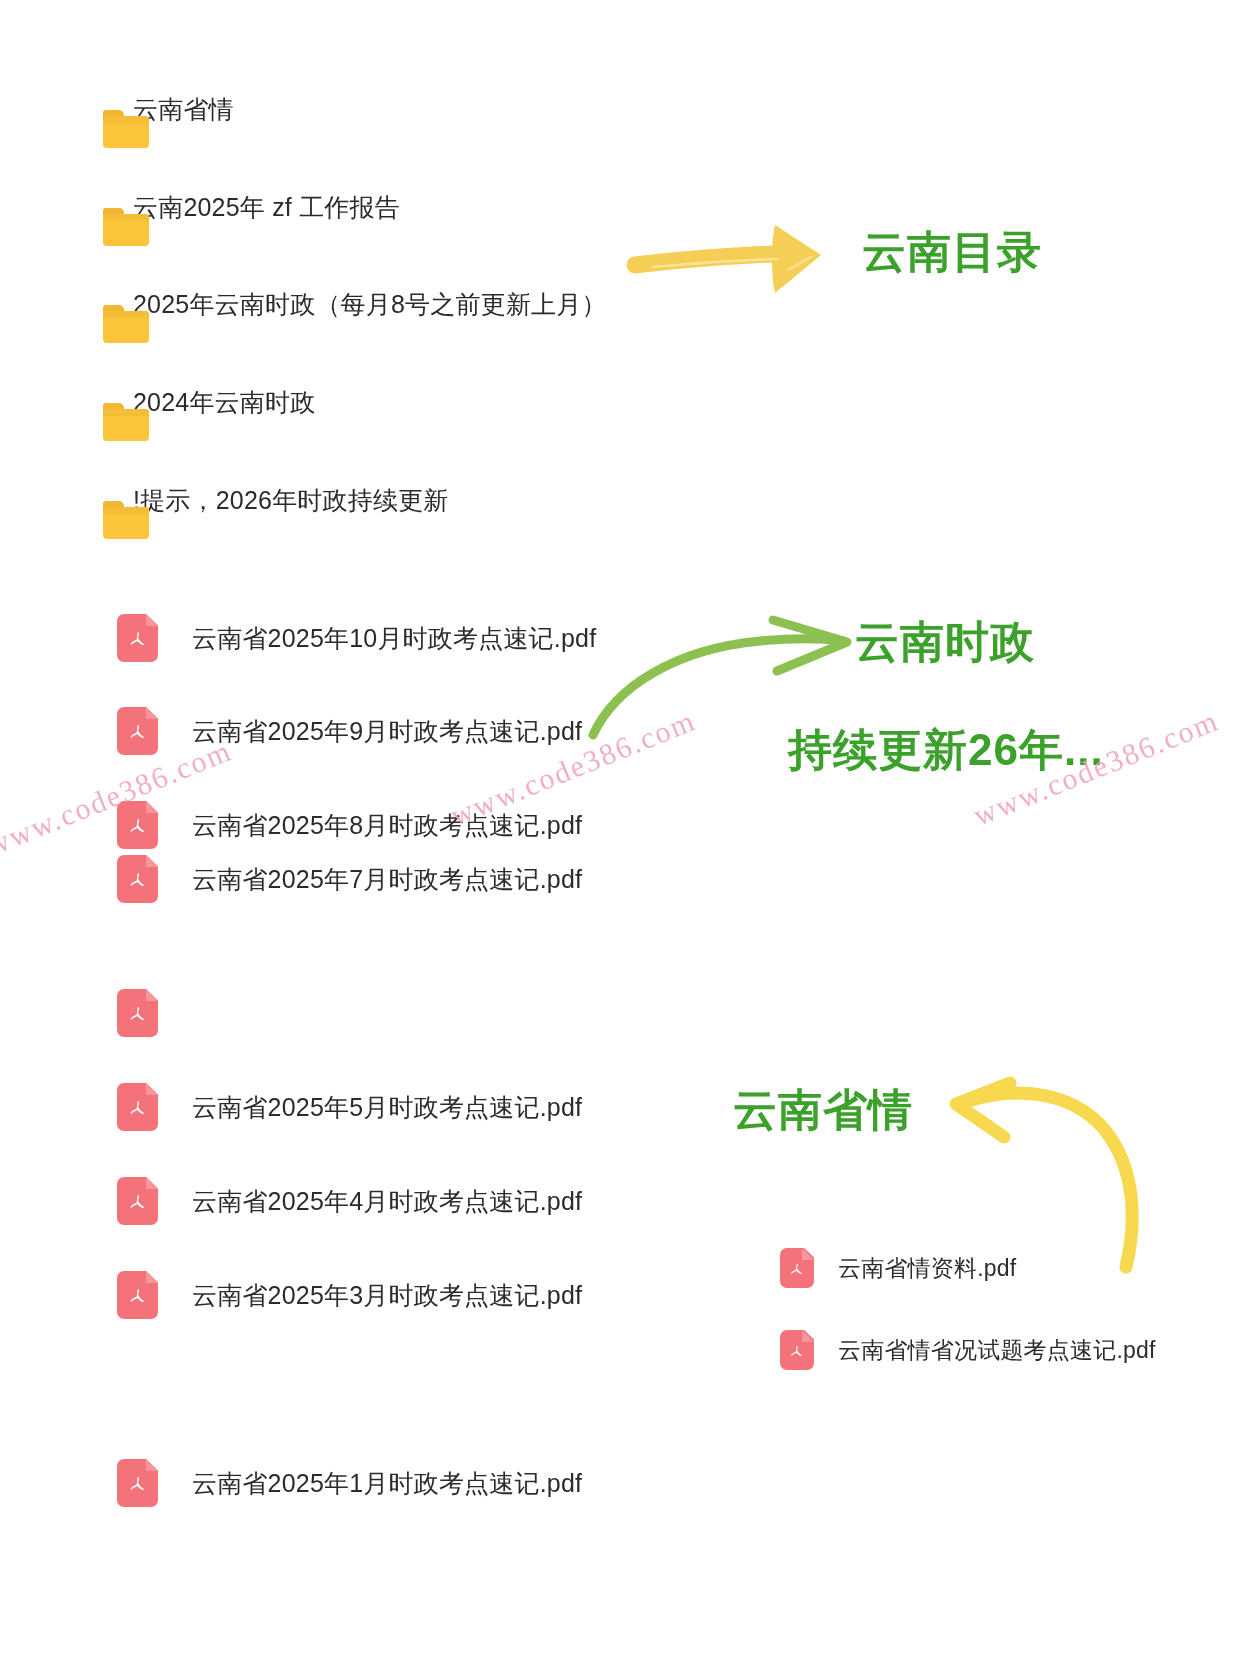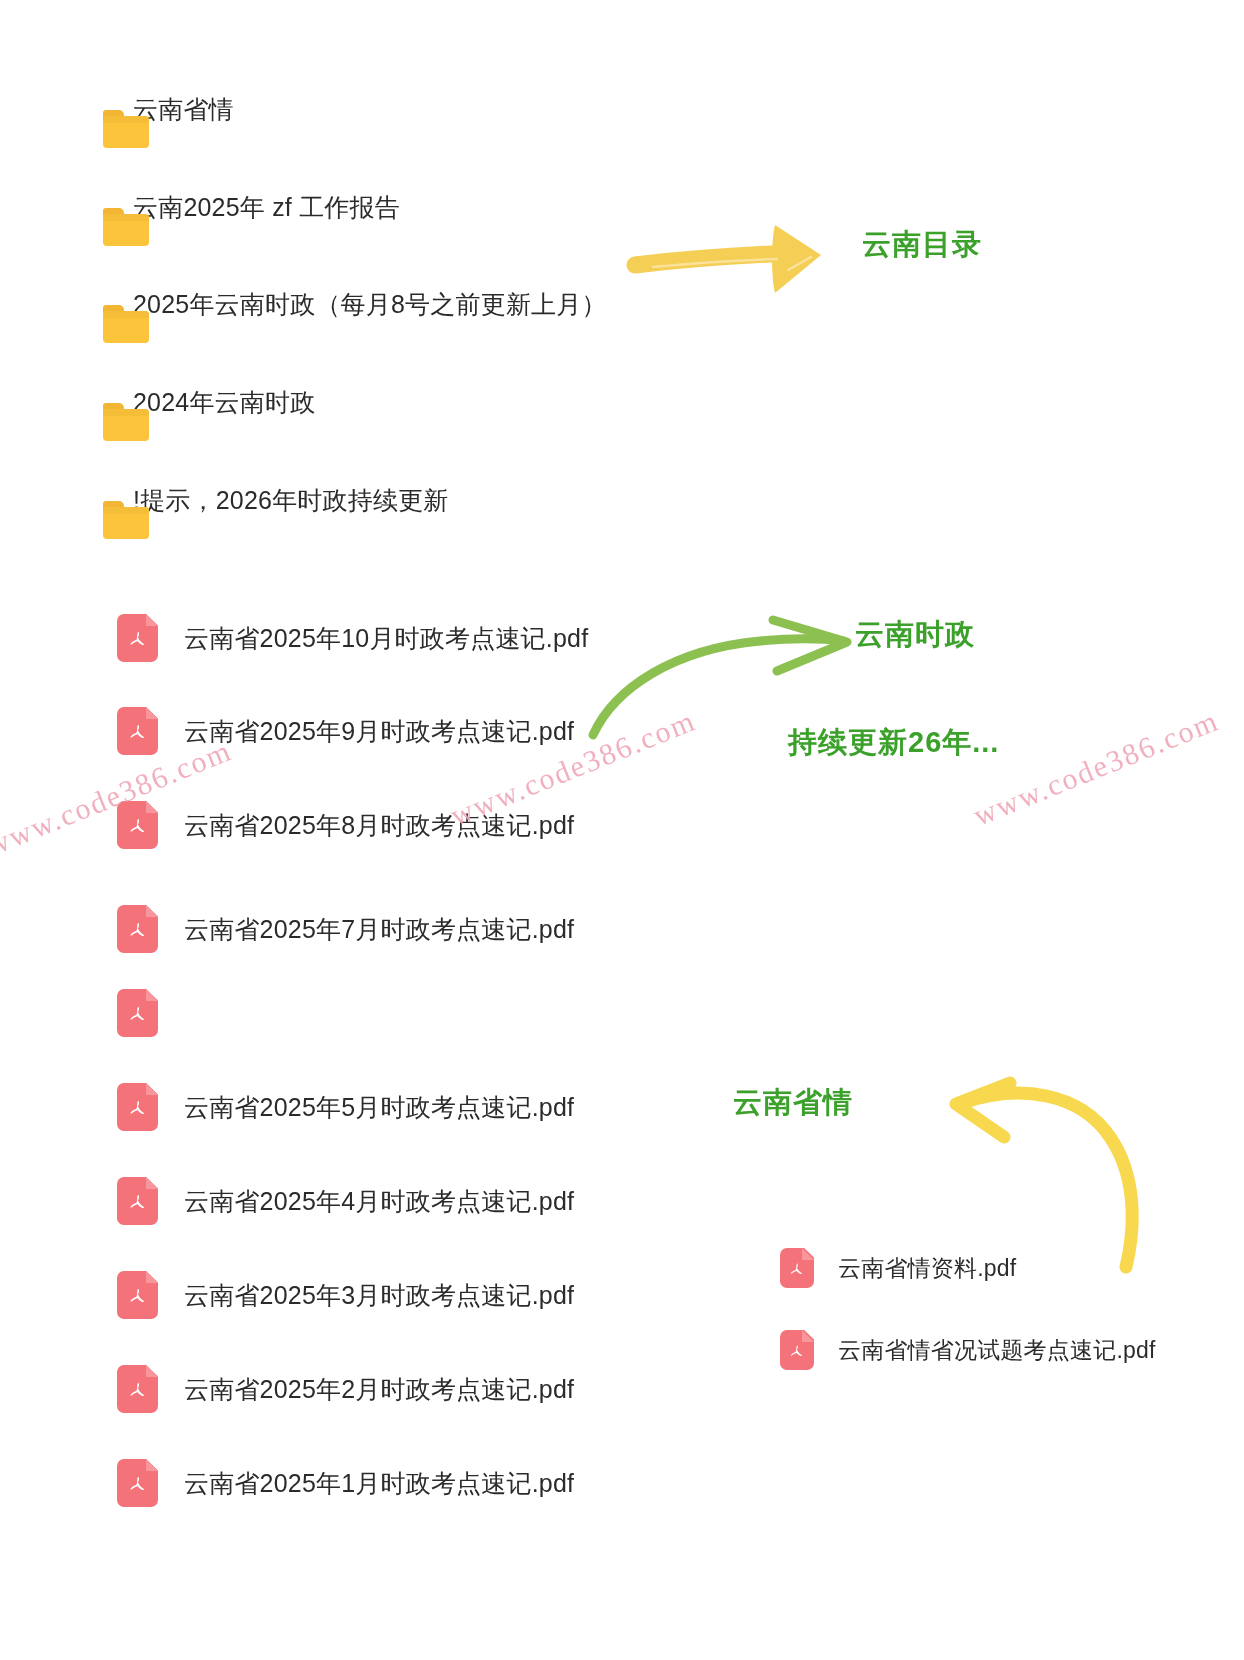--- a/index.html
+++ b/index.html
@@ -85,29 +85,29 @@
     height: 22px;
   }
 
   .row .label {
     margin-left: 30px;
     font-size: 25px;
     color: #2b2b2b;
     letter-spacing: 0.2px;
     line-height: 1;
   }
-  .row.file .label { margin-left: 26px; }
+  .row.file .label { margin-left: 34px; }
   .row.small .label { font-size: 23px; margin-left: 24px; }
   .row.small .icon-pdf { width: 34px; height: 40px; }
   .row.small .icon-pdf svg { width: 18px; height: 18px; }
 
   
   .annot {
     position: absolute;
-    font-size: 29px;
+    font-size: 44px;
     font-weight: bold;
     color: #3BA12B;
     white-space: nowrap;
     letter-spacing: 1px;
     line-height: 1;
   }
   .arrow {
     position: absolute;
     pointer-events: none;
   }
@@ -190,21 +190,21 @@
     <span class="icon-pdf">
         <span class="sheet"></span>
         <span class="fold"></span>
       <svg viewBox="0 0 24 24">
           <path d="M12.2 3.2c.9 0 1.1 1.5.8 3-.3 1.6-1 3.1-1 3.1s1.9 3.4 3.4 4.8c1.6 1.4 3.4 2.1 3.1 2.9-.3.8-2.3.1-4-1-1.7-1.1-2.9-2.7-2.9-2.7s-2 .5-3.6 1.4C6.4 15.6 4.6 17.6 4 16.9c-.6-.7.8-2.3 2.6-3.4 1.8-1.1 3.6-1.6 3.6-1.6s.7-1.8.9-3.5c.2-1.7.2-5.2 1.1-5.2z" fill="#ffffff"></path>
         </svg>
     </span>
     <span class="label">云南省2025年8月时政考点速记.pdf</span>
   </div>
 
-  <div class="row file" style="left:117px; top:905px;">
+  <div class="row file" style="left:117px; top:855px;">
     <span class="icon-pdf">
         <span class="sheet"></span>
         <span class="fold"></span>
       <svg viewBox="0 0 24 24">
           <path d="M12.2 3.2c.9 0 1.1 1.5.8 3-.3 1.6-1 3.1-1 3.1s1.9 3.4 3.4 4.8c1.6 1.4 3.4 2.1 3.1 2.9-.3.8-2.3.1-4-1-1.7-1.1-2.9-2.7-2.9-2.7s-2 .5-3.6 1.4C6.4 15.6 4.6 17.6 4 16.9c-.6-.7.8-2.3 2.6-3.4 1.8-1.1 3.6-1.6 3.6-1.6s.7-1.8.9-3.5c.2-1.7.2-5.2 1.1-5.2z" fill="#ffffff"></path>
         </svg>
     </span>
     <span class="label">云南省2025年7月时政考点速记.pdf</span>
   </div>
 
@@ -244,30 +244,20 @@
     <span class="icon-pdf">
         <span class="sheet"></span>
         <span class="fold"></span>
       <svg viewBox="0 0 24 24">
           <path d="M12.2 3.2c.9 0 1.1 1.5.8 3-.3 1.6-1 3.1-1 3.1s1.9 3.4 3.4 4.8c1.6 1.4 3.4 2.1 3.1 2.9-.3.8-2.3.1-4-1-1.7-1.1-2.9-2.7-2.9-2.7s-2 .5-3.6 1.4C6.4 15.6 4.6 17.6 4 16.9c-.6-.7.8-2.3 2.6-3.4 1.8-1.1 3.6-1.6 3.6-1.6s.7-1.8.9-3.5c.2-1.7.2-5.2 1.1-5.2z" fill="#ffffff"></path>
         </svg>
     </span>
     <span class="label">云南省2025年3月时政考点速记.pdf</span>
   </div>
 
-  <div class="row file" style="left:117px; top:1365px;">
-    <span class="icon-pdf">
-        <span class="sheet"></span>
-        <span class="fold"></span>
-      <svg viewBox="0 0 24 24">
-          <path d="M12.2 3.2c.9 0 1.1 1.5.8 3-.3 1.6-1 3.1-1 3.1s1.9 3.4 3.4 4.8c1.6 1.4 3.4 2.1 3.1 2.9-.3.8-2.3.1-4-1-1.7-1.1-2.9-2.7-2.9-2.7s-2 .5-3.6 1.4C6.4 15.6 4.6 17.6 4 16.9c-.6-.7.8-2.3 2.6-3.4 1.8-1.1 3.6-1.6 3.6-1.6s.7-1.8.9-3.5c.2-1.7.2-5.2 1.1-5.2z" fill="#ffffff"></path>
-        </svg>
-    </span>
-    <span class="label">云南省2025年2月时政考点速记.pdf</span>
-  </div>
 
   <div class="row file" style="left:117px; top:1459px;">
     <span class="icon-pdf">
         <span class="sheet"></span>
         <span class="fold"></span>
       <svg viewBox="0 0 24 24">
           <path d="M12.2 3.2c.9 0 1.1 1.5.8 3-.3 1.6-1 3.1-1 3.1s1.9 3.4 3.4 4.8c1.6 1.4 3.4 2.1 3.1 2.9-.3.8-2.3.1-4-1-1.7-1.1-2.9-2.7-2.9-2.7s-2 .5-3.6 1.4C6.4 15.6 4.6 17.6 4 16.9c-.6-.7.8-2.3 2.6-3.4 1.8-1.1 3.6-1.6 3.6-1.6s.7-1.8.9-3.5c.2-1.7.2-5.2 1.1-5.2z" fill="#ffffff"></path>
         </svg>
     </span>
     <span class="label">云南省2025年1月时政考点速记.pdf</span>

